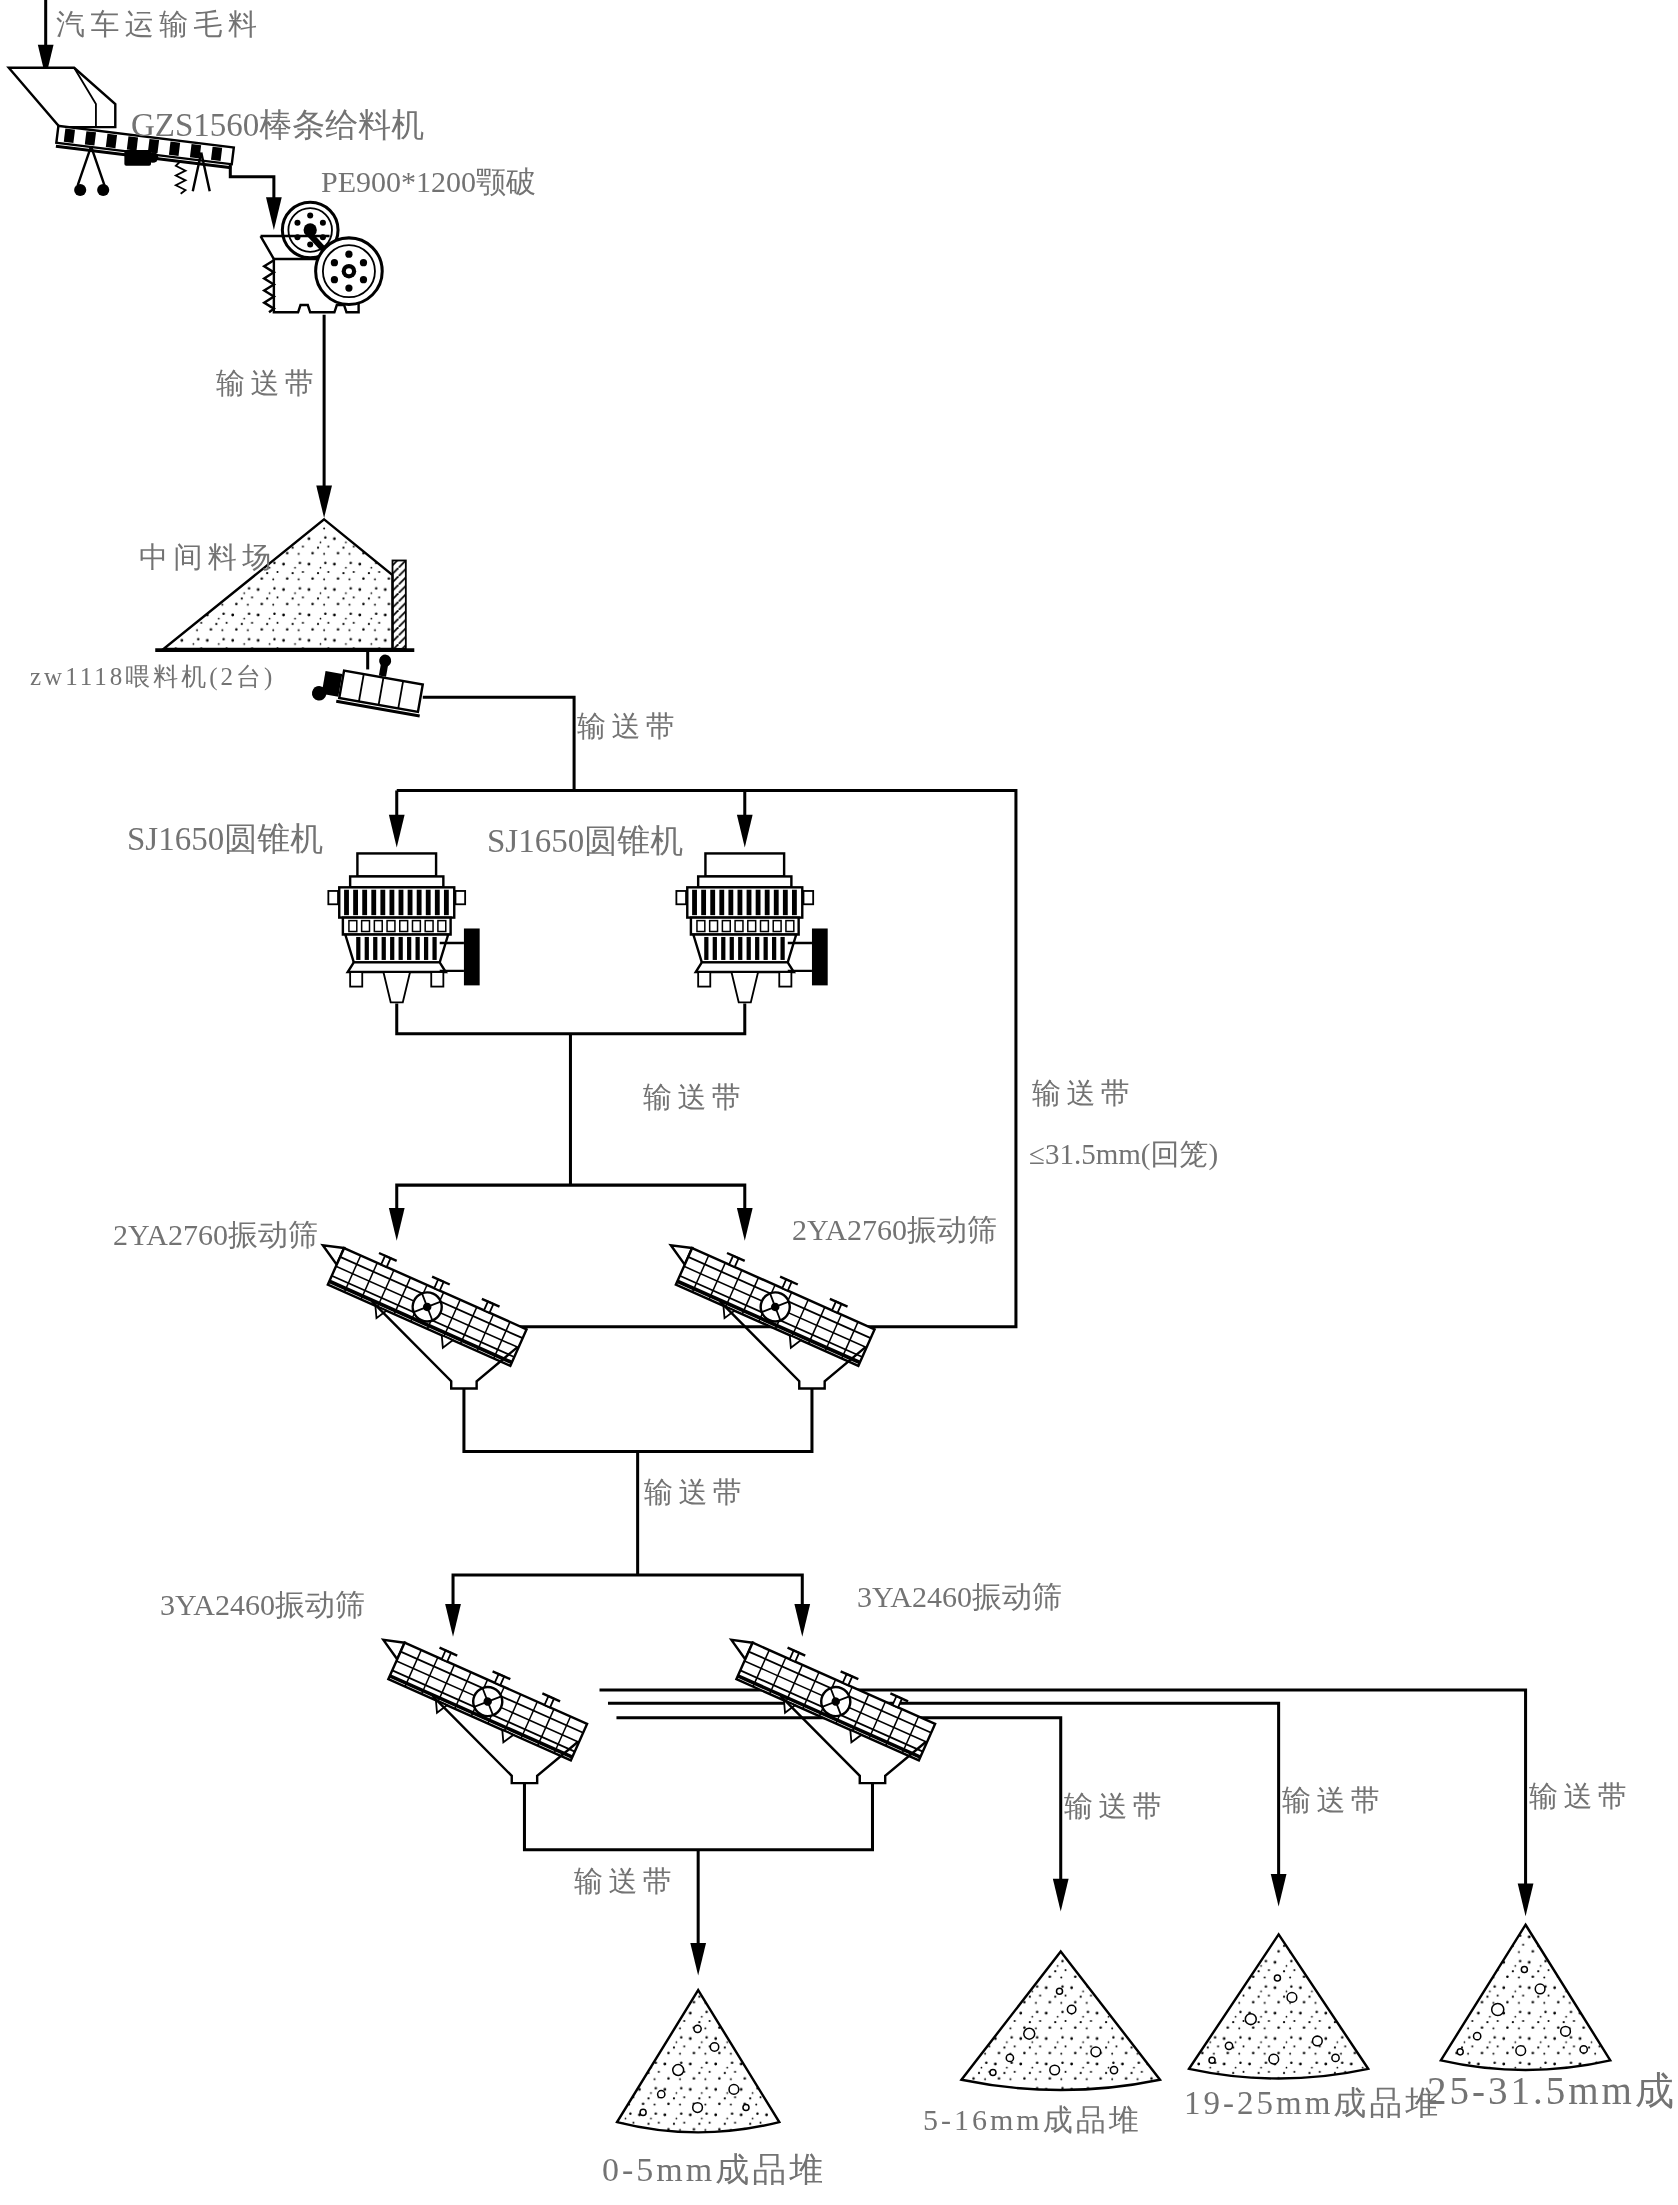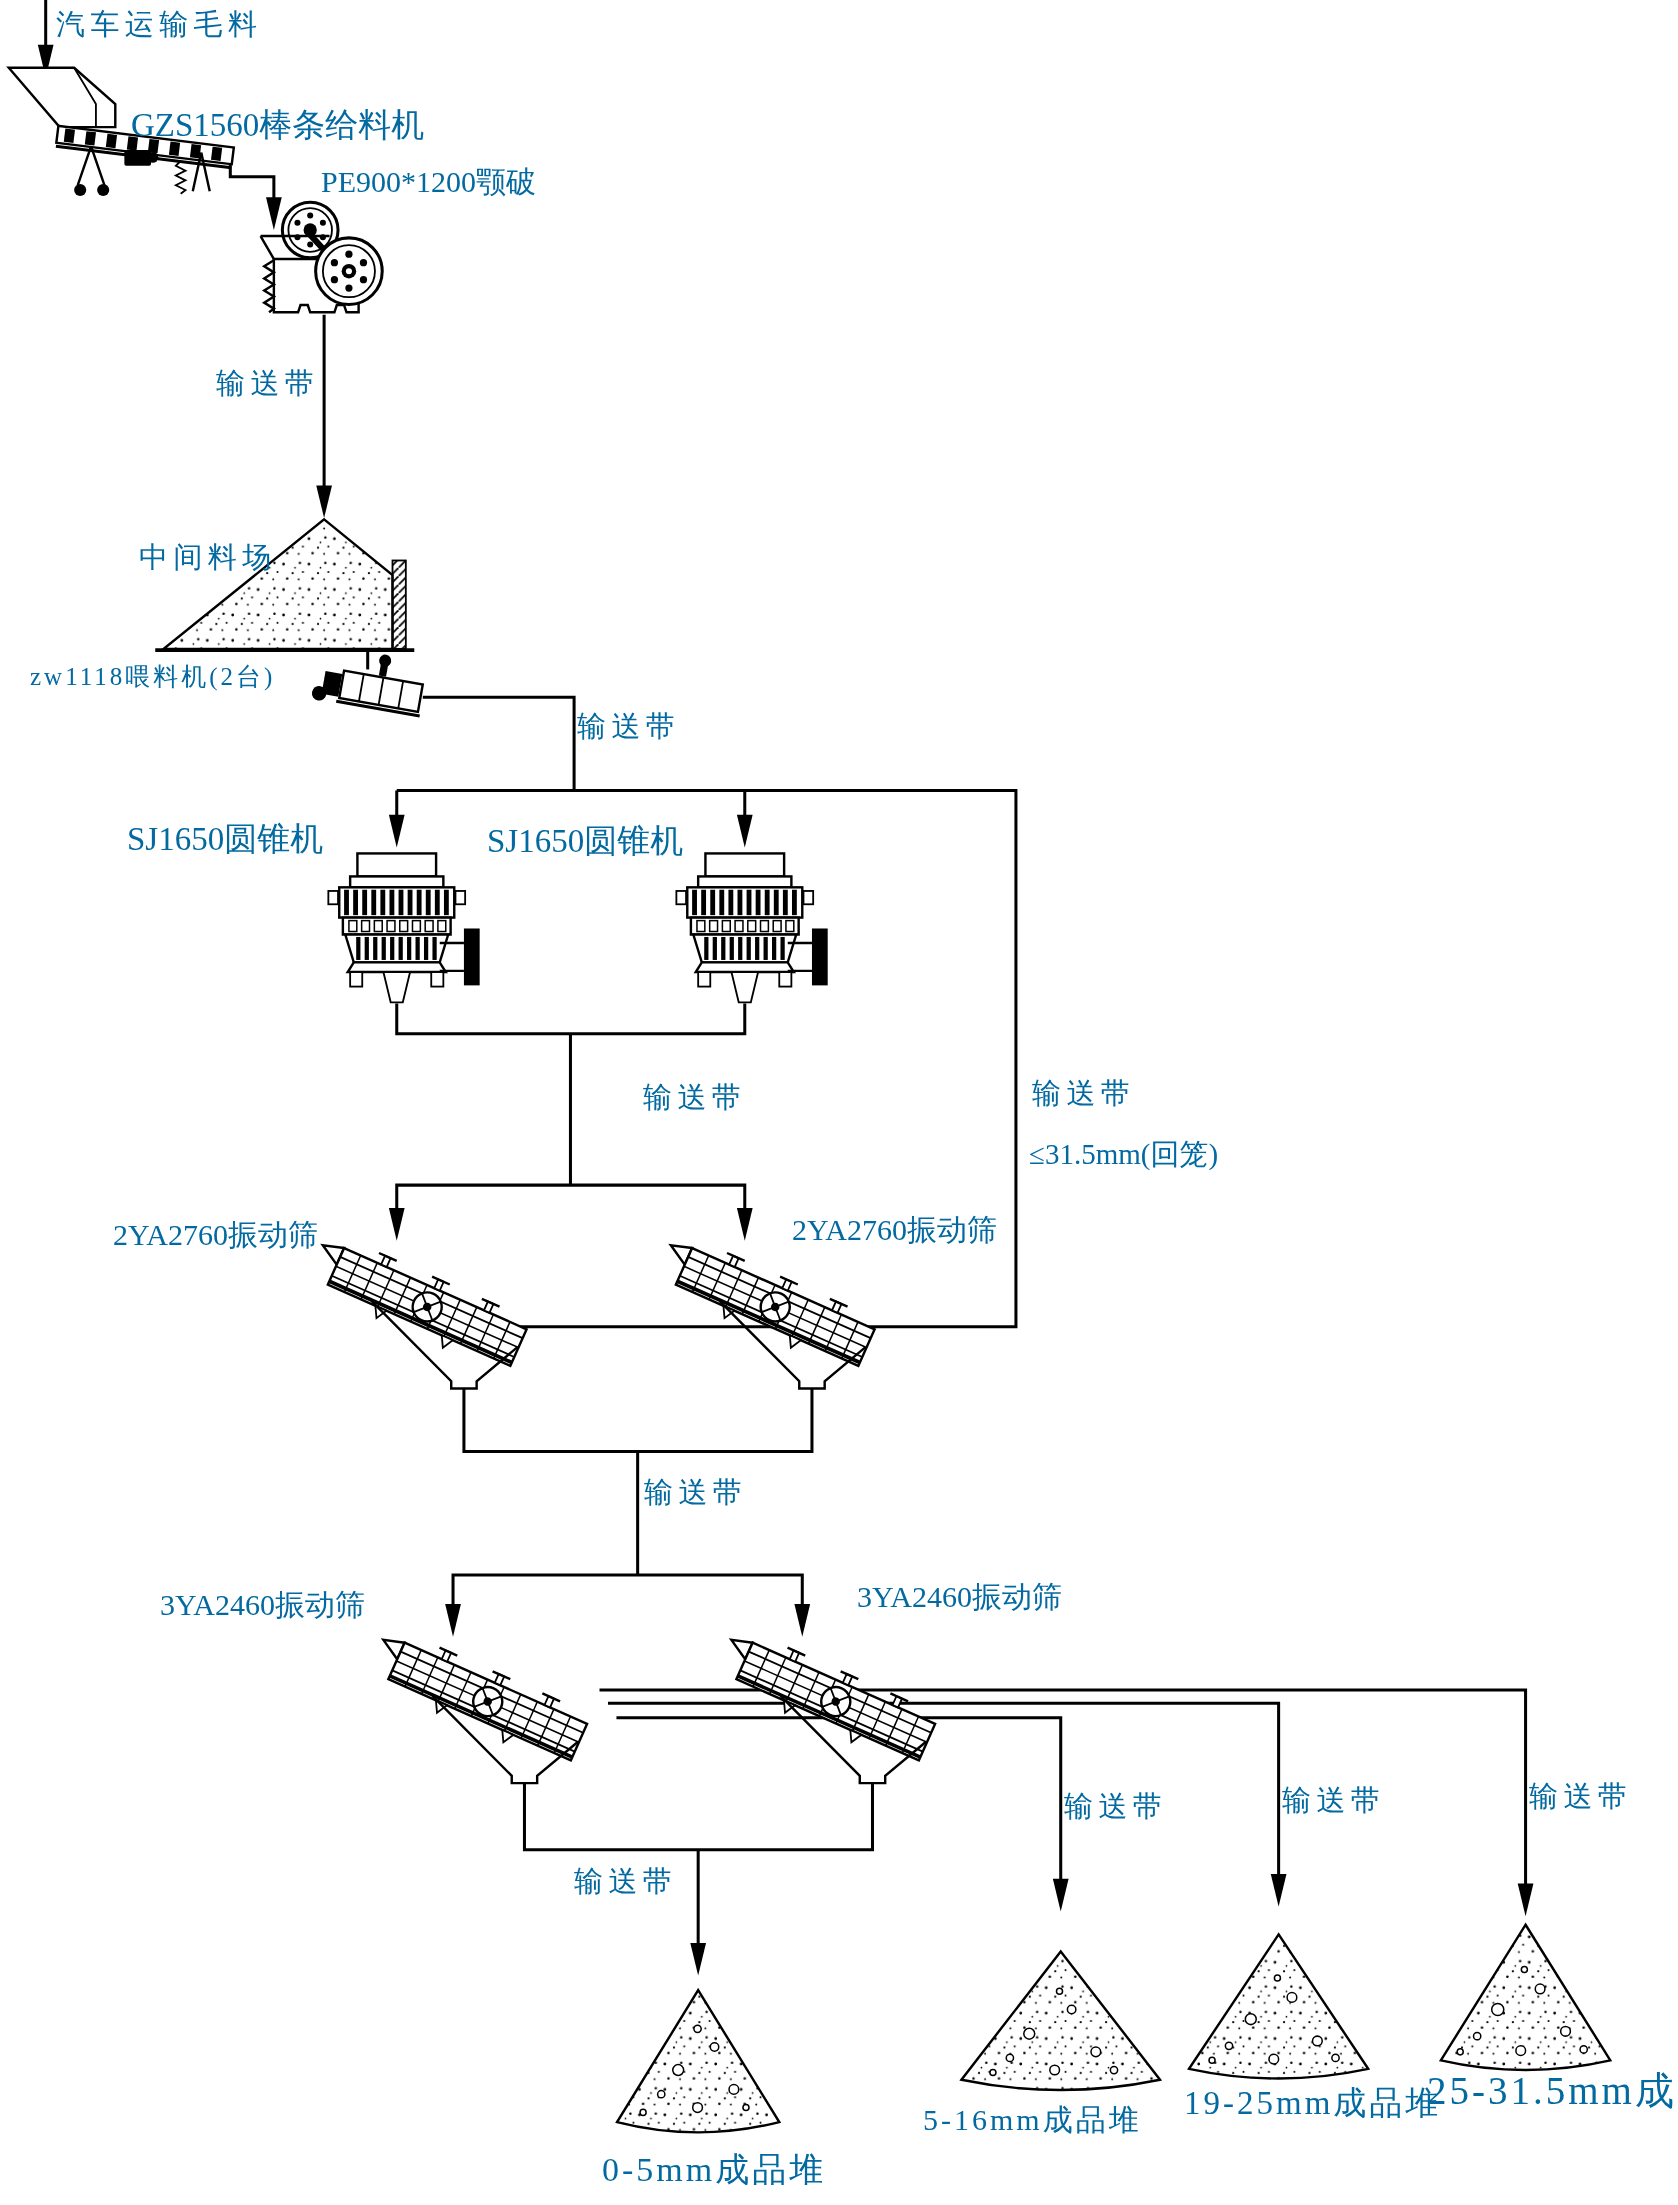--- a/index.html
+++ b/index.html
@@ -1,19 +1,19 @@
 <!DOCTYPE html>
 <html style="font-size:9.7px"><head>
 <meta charset="utf-8">
 <style>
   html,body{margin:0;padding:0;background:#ffffff;}
   #canvas{position:relative;width:1679px;height:2205px;background:#ffffff;overflow:hidden;
           font-family:"Liberation Serif","DejaVu Serif",serif;color:#000;}
   #art{position:absolute;left:0;top:0;}
-  .lbl{position:absolute;white-space:nowrap;color:#0369a1;line-height:1.1;
+  .lbl{position:absolute;white-space:nowrap;color:#737373;line-height:1.1;
        font-family:"Liberation Serif","DejaVu Serif",serif;}
   .sp{letter-spacing:5.4px;}
   .sp2{letter-spacing:3px;}
 </style>
 </head>
 <body>
 
 <div id="canvas">
 
 <svg id="art" width="1679" height="2205" viewBox="0 0 2773 3643">

